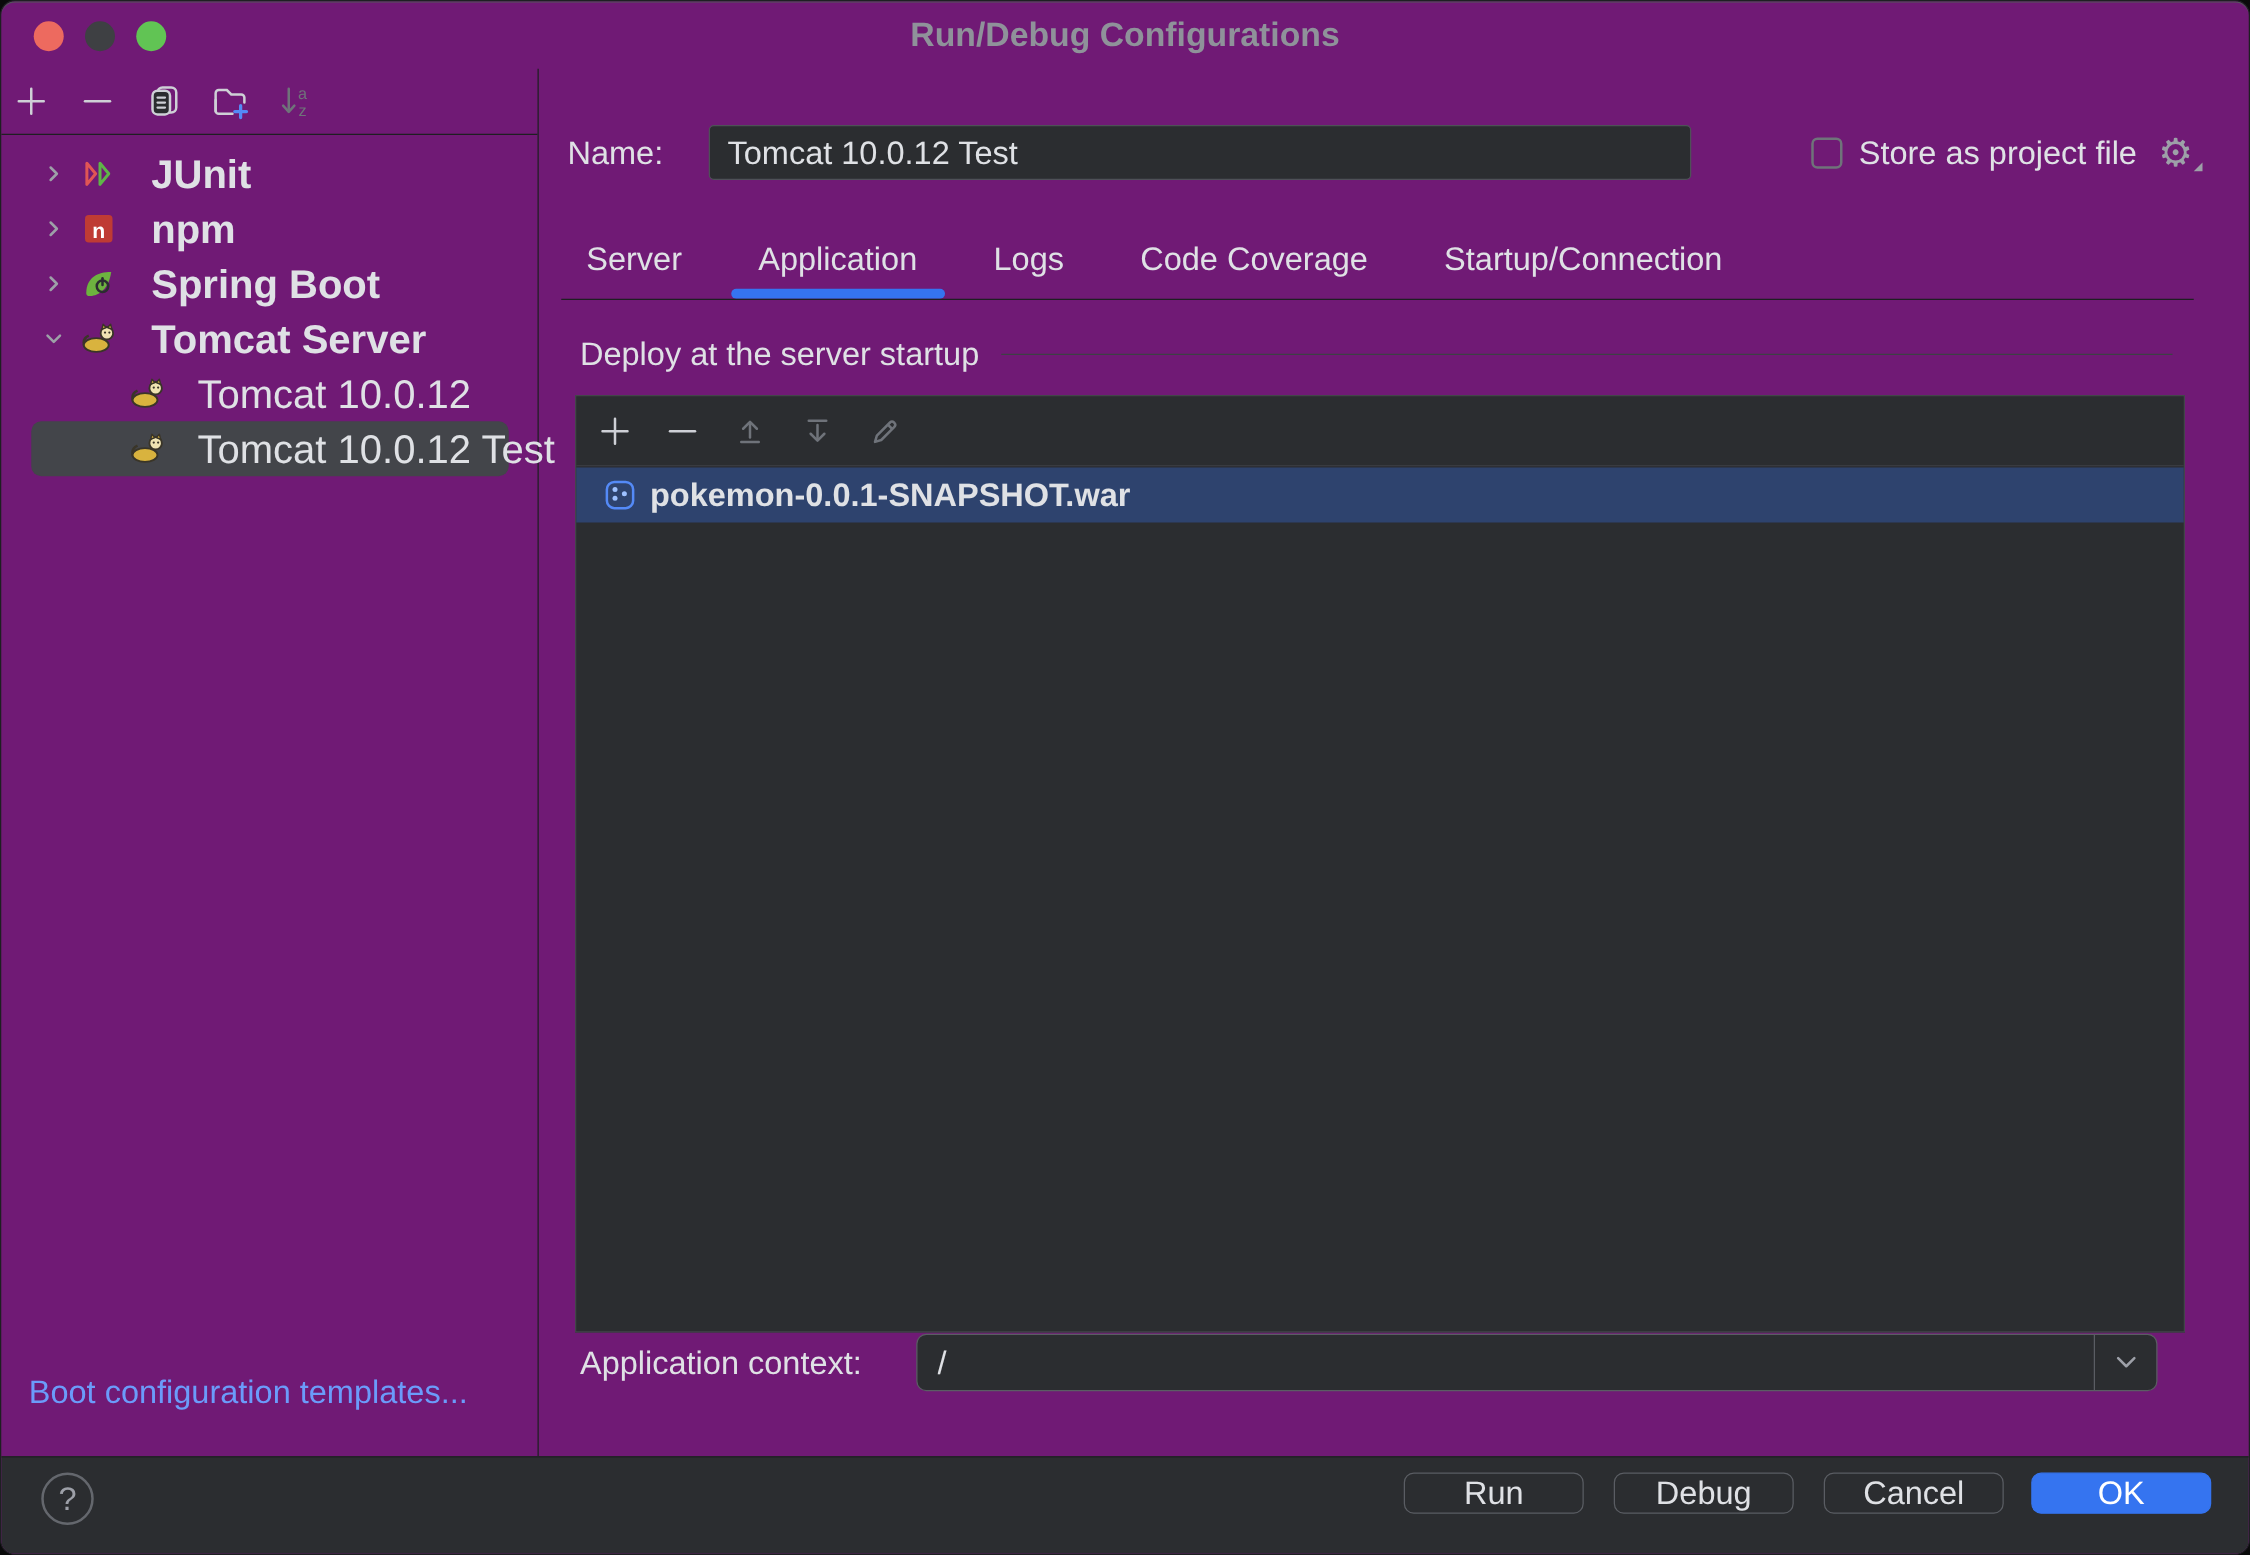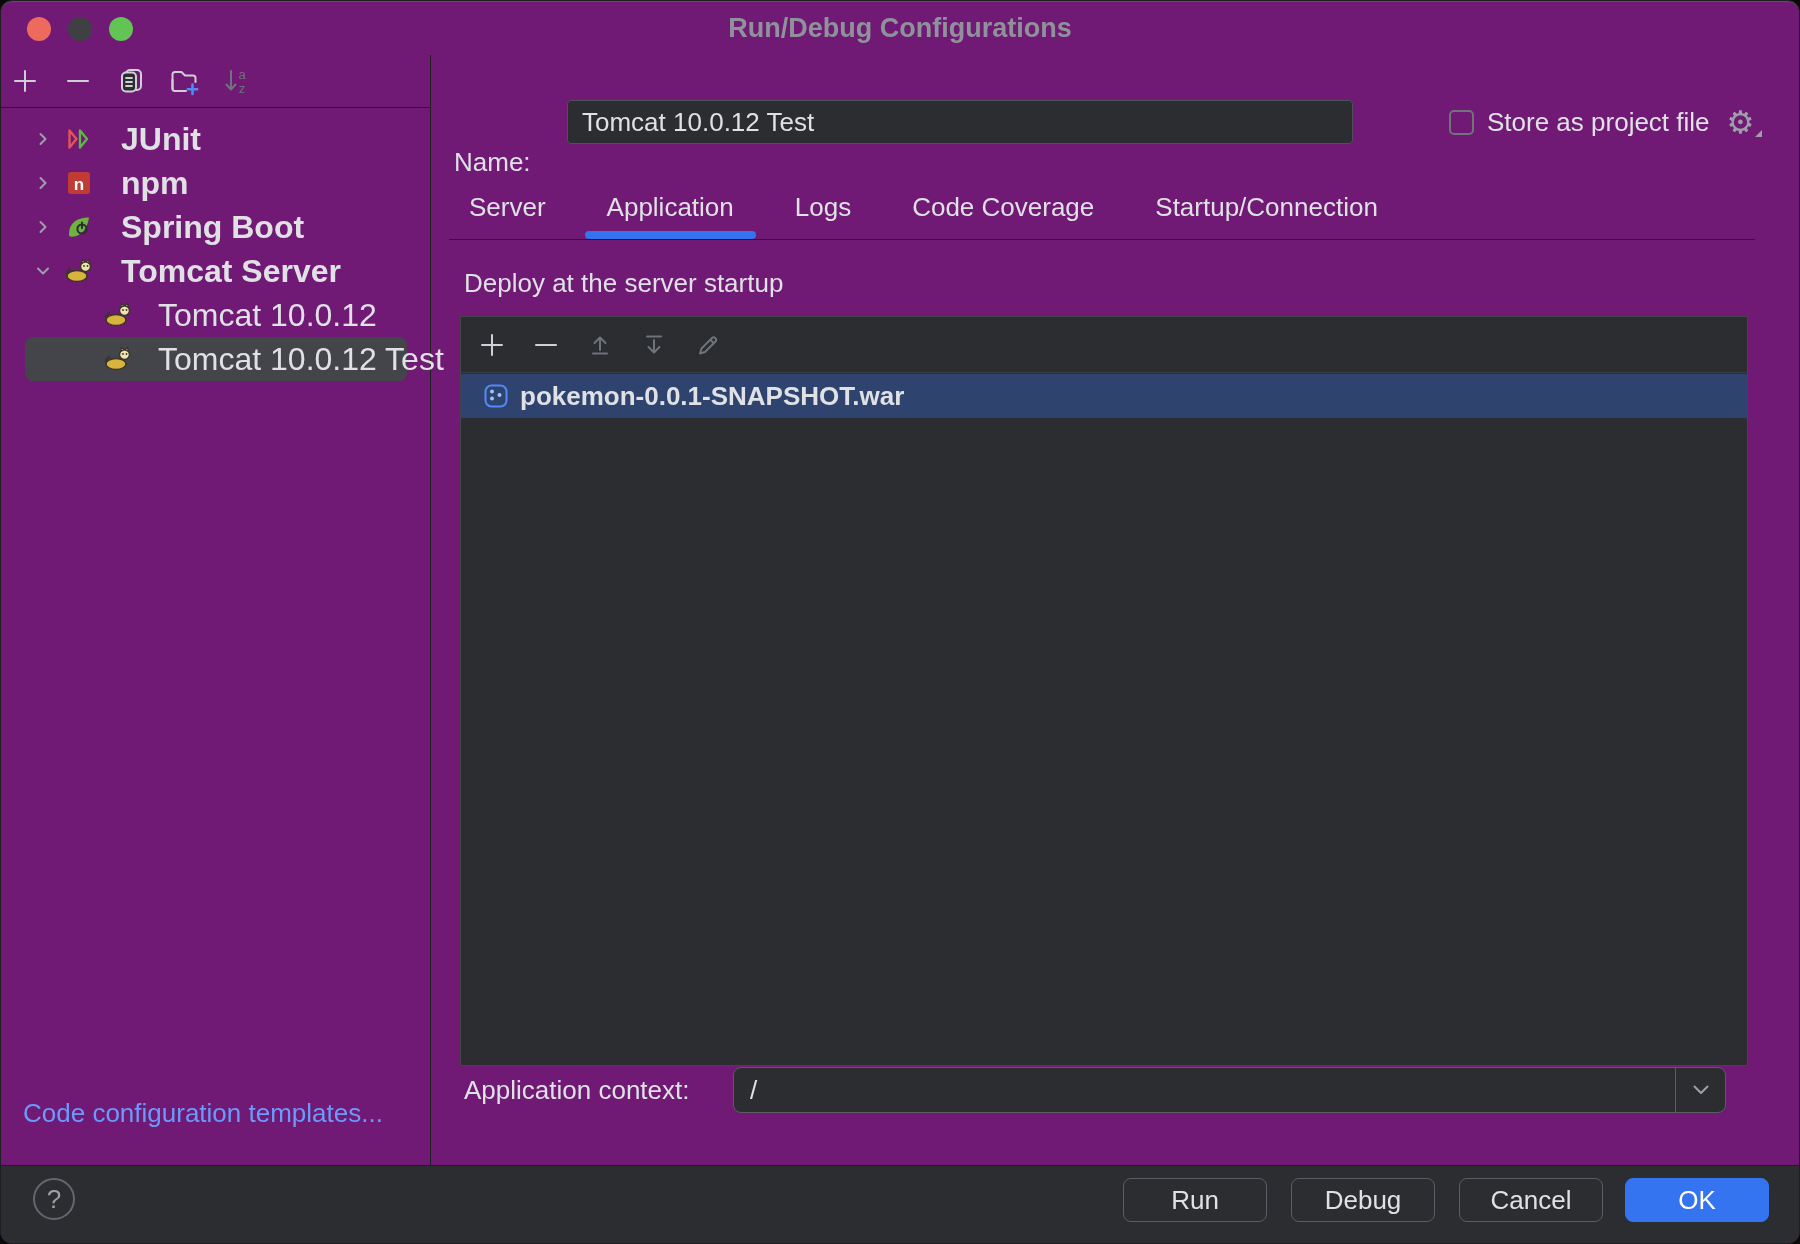--- a/index.html
+++ b/index.html
@@ -28,21 +28,21 @@
   .tree-row.selected { background:#43454a; }
   .tree-row .chev { width:20px; height:20px; margin-right:12px; flex:0 0 auto; display:flex; align-items:center; justify-content:center; }
   .tree-row .ticon { width:28px; height:28px; margin-right:12px; flex:0 0 auto; }
   .tree-row.child { padding-left:79px; }
   .tree-row.child .ticon { margin-right:10px; }
   .tree-row .tlabel { font-size:32px; color:#dfe1e5; white-space:nowrap;margin-left:16px; }
   .tree-row.group .tlabel { font-weight:bold; }
   .templates-link { position:absolute; left:22px; bottom:36px; font-size:26px; color:#6b9bfa; cursor:pointer; text-decoration:none; white-space:nowrap; }
   
   .content { position:absolute; left:430px; top:54px; right:0; bottom:78px; }
-  .name-label { position:absolute; left:23px; top:45px; height:44px; line-height:44px;margin-top:40px; }
+  .name-label { position:absolute; left:23px; top:45px; height:44px; line-height:44px; }
   .name-input { position:absolute; left:136px; top:45px; width:786px; height:44px;
     background:#2b2d30; border:1px solid #4e5157; border-radius:4px; color:#dfe1e5;
     font:inherit; font-size:26px; padding:0 14px; outline:none; }
   .store-row { position:absolute; left:1018px; top:45px; height:44px; display:flex; align-items:center; gap:13px; }
   .checkbox { width:25px; height:25px; border:2px solid #6f737a; border-radius:5px; background:transparent; cursor:pointer; flex:0 0 auto; }
   .gear { position:relative; font-size:31px; line-height:31px; color:#9da0a8; cursor:pointer; margin-left:4px; }
   .gear::after { content:""; position:absolute; right:-8px; bottom:1px; width:0; height:0;
     border-bottom:7px solid #9da0a8; border-left:7px solid transparent; }
   
   .tabs { position:absolute; left:38px; top:120px; height:64px; display:flex; gap:61px; }
@@ -66,21 +66,21 @@
   
   .appctx-label { position:absolute; left:33px; top:1012px; height:46px; line-height:46px; }
   .combo { position:absolute; left:302px; top:1012px; width:993px; height:46px;
     border:1px solid #5a5d63; border-radius:8px; display:flex; background:#2b2d30; overflow:hidden; }
   .combo-input { flex:1; background:transparent; border:none; outline:none; color:#dfe1e5; font:inherit; font-size:26px; padding:0 16px; }
   .combo-btn { width:50px; border-left:1px solid #5a5d63; display:flex; align-items:center; justify-content:center; cursor:pointer; }
   
   .footer { position:absolute; left:0; right:0; bottom:0; height:78px; border-top:1px solid #1e1f22; background:#2b2d30; }
   .help-btn { position:absolute; left:32px; top:12px; width:42px; height:42px; border:2px solid #64676d; border-radius:50%;
     color:#9da0a8; font-size:26px; display:flex; align-items:center; justify-content:center; cursor:pointer; }
-  .btn { position:absolute; top:12px; width:144px; height:44px; border-radius:8px; border:1px solid #5a5d63;
+  .btn { position:absolute; top:12px; width:144px; height:33px; border-radius:8px; border:1px solid #5a5d63;
     background:transparent; color:#dfe1e5; font:inherit; font-size:26px; display:flex; align-items:center; justify-content:center; cursor:pointer; }
   .btn.primary { background:#3574f0; border-color:#3574f0; color:#ffffff; }
   .btn-run    { left:1122px; }
   .btn-apply  { left:1290px; }
   .btn-cancel { left:1458px; }
   .btn-ok     { left:1624px; }
   svg { display:block; }
 </style>
 </head>
 <body>
@@ -215,21 +215,21 @@
             <circle cx="20.5" cy="9.5" r="5" fill="#efe3b2" stroke="#3a3528" stroke-width="1.5"></circle>
             <path d="M16.5 6.5 L17.5 2.5 L20 5 Z M21 5 L23.5 2.5 L24.5 6.5 Z" fill="#d9b33e" stroke="#3a3528" stroke-width="1.2" stroke-linejoin="round"></path>
             <circle cx="19" cy="9" r="0.9" fill="#3a3528"></circle>
               <circle cx="22.5" cy="9" r="0.9" fill="#3a3528"></circle>
           </svg>
         </span>
         <span class="tlabel">Tomcat 10.0.12 Test</span>
       </div>
     </div>
 
-    <a class="templates-link">Code configuration templates...</a>
+    <a class="templates-link">Boot configuration templates...</a>
   </aside>
 
   <section class="content">
     <div class="name-label">Name:</div>
     <input class="name-input" type="text" value="Tomcat 10.0.12 Test" style="">
 
     <div class="store-row">
       <span class="checkbox"></span>
       <span>Store as project file</span>
       <span class="gear">⚙</span>

